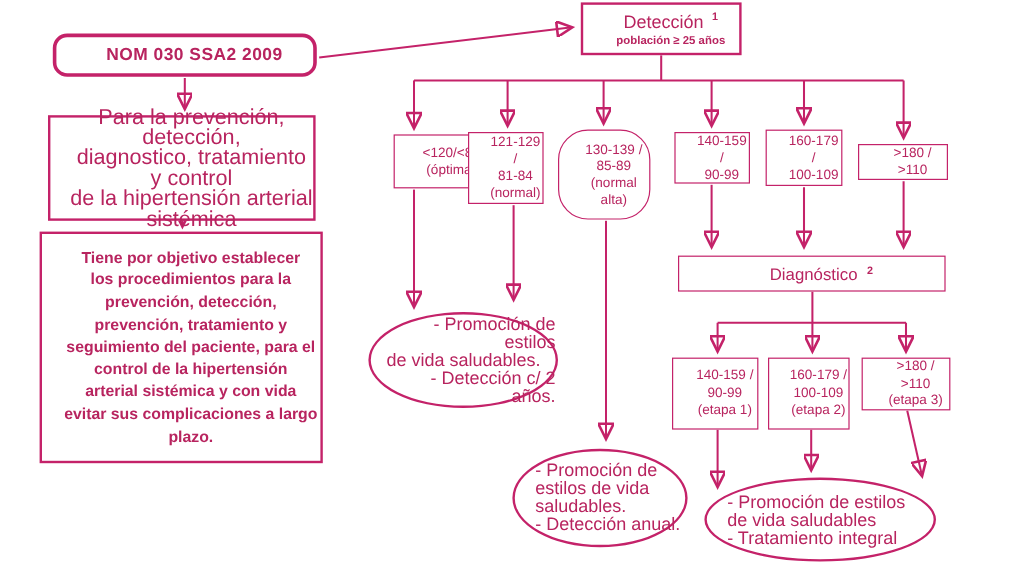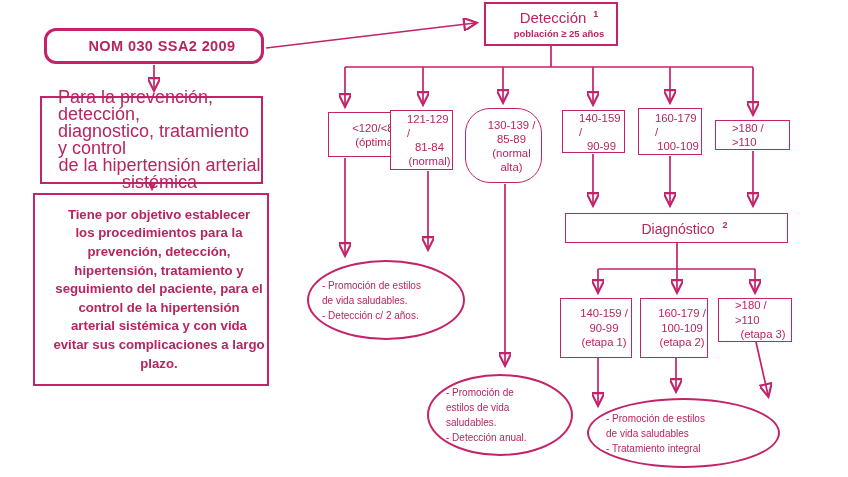--- a/index.html
+++ b/index.html
@@ -3,21 +3,21 @@
 <meta charset="utf-8">
 <style>
   html,body{margin:0;padding:0;background:#ffffff;}
   .canvas{
     position:relative;width:848px;height:477px;background:#ffffff;overflow:hidden;
     font-family:"Liberation Sans","DejaVu Sans",sans-serif;color:#b8245f;
   }
   .arrows{position:absolute;left:0;top:0;width:848px;height:477px;z-index:1;}
   .node{position:absolute;z-index:2;box-sizing:border-box;background:#fff;
         display:flex;flex-direction:column;justify-content:center;align-items:center;
-        text-align:left;border:1.7px solid #c42269;padding-left:16px;}
+        text-align:center;border:1.7px solid #c42269;padding-left:16px;}
   .nom{left:44px;top:28px;width:220px;height:36px;border-width:3px;
        font-weight:bold;font-size:14.5px;letter-spacing:.4px;border-radius:12px;}
   .purpose{left:40px;top:96px;width:223px;height:88px;border-width:2px;
            font-size:18px;line-height:17px;}
   .objective{left:33px;top:193px;width:236px;height:193px;border-width:2.4px;
              font-weight:bold;font-size:13.2px;line-height:18.6px;}
   .deteccion{left:484px;top:2px;width:134px;height:44px;border-width:2px;}
   .deteccion .t{font-size:15px;}
   .deteccion sup{font-size:9px;font-weight:bold;margin-left:7px;}
   .deteccion .s{font-size:9.5px;font-weight:bold;margin-top:2px;}
@@ -28,21 +28,21 @@
   .b4{left:562px;top:110px;width:63px;height:43px;}
   .b5{left:638px;top:108px;width:64px;height:47px;}
   .b6{left:715px;top:120px;width:75px;height:30px;}
   .diagnostico{left:565px;top:213px;width:223px;height:30px;font-size:14px;}
   .diagnostico sup{font-size:9px;font-weight:bold;margin-left:8px;}
   .st{font-size:11.3px;line-height:14.5px;}
   .e1{left:560px;top:298px;width:72px;height:60px;}
   .e2{left:640px;top:298px;width:68px;height:60px;}
   .e3{left:718px;top:298px;width:74px;height:44px;}
   .ellipse{border-radius:50%;border-width:2.2px;align-items:flex-start;
-           text-align:center;font-size:10px;line-height:15px;}
+           text-align:right;font-size:15px;line-height:15px;}
   .el1{left:307px;top:260px;width:158px;height:80px;padding-left:13px;}
   .el2{left:427px;top:374px;width:146px;height:82px;padding-left:17px;}
   .el3{left:587px;top:398px;width:193px;height:70px;padding-left:17px;}
   .arrows line,.arrows path{stroke:#c42269;stroke-width:1.7px;fill:none;}
 </style>
 </head>
 <body>
 
 <div class="canvas">
 
@@ -87,21 +87,21 @@
     <div>Para la prevención, detección,</div>
     <div>diagnostico, tratamiento y control</div>
     <div>de la hipertensión arterial</div>
     <div>sistémica</div>
   </div>
 
   <div class="node objective">
     <div>Tiene por objetivo establecer</div>
     <div>los procedimientos para la</div>
     <div>prevención, detección,</div>
-    <div>hipertensión, tratamiento y</div>
+    <div>prevención, tratamiento y</div>
     <div>seguimiento del paciente, para el</div>
     <div>control de la hipertensión</div>
     <div>arterial sistémica y con vida</div>
     <div>evitar sus complicaciones a largo</div>
     <div>plazo.</div>
   </div>
 
   <div class="node deteccion">
     <div class="t"><span>Detección</span><sup>1</sup></div>
     <div class="s">población ≥ 25 años</div>

